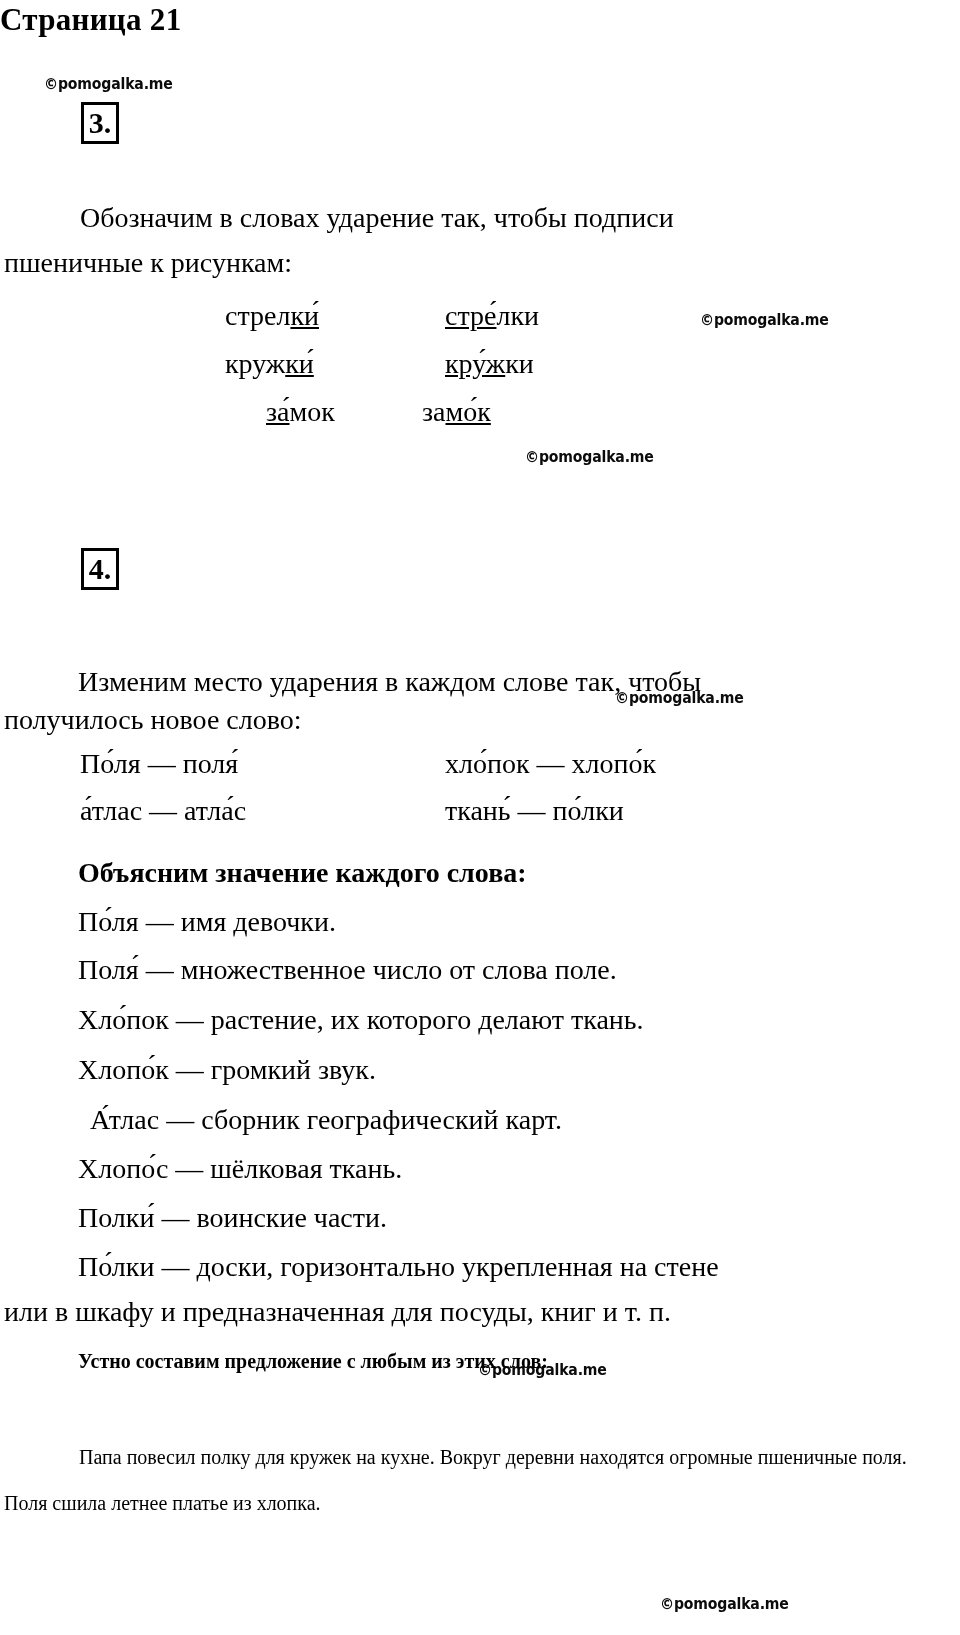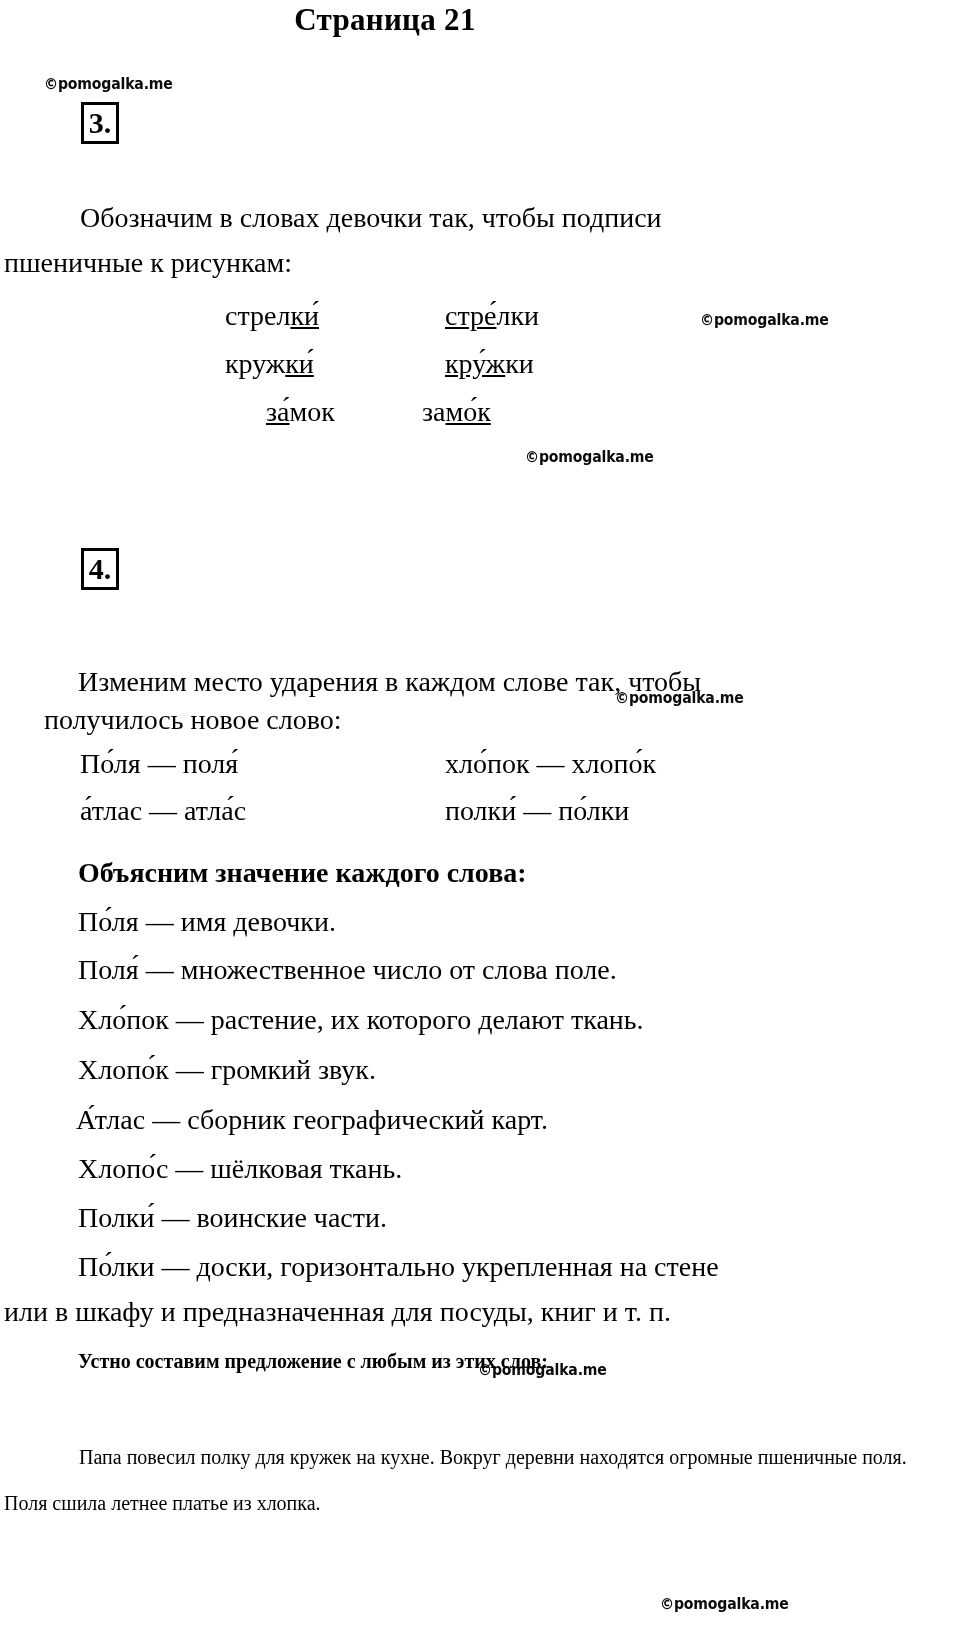--- a/index.html
+++ b/index.html
@@ -16,21 +16,20 @@
     color: #000000;
     -webkit-font-smoothing: none;
   }
 
   
   .page-title {
     position: absolute;
     top: 2px;
     left: 0;
     width: 770px;
-    text-align: center;
     font-size: 31px;
     font-weight: bold;
     letter-spacing: 0.3px;
   }
 
   
   .watermark {
     position: absolute;
     font-family: "DejaVu Sans", "Liberation Sans", sans-serif;
     font-weight: bold;
@@ -90,34 +89,34 @@
 
   .e3-c1-r1 { left: 225px; top: 300px; }
   .e3-c1-r2 { left: 225px; top: 348px; }
   .e3-c1-r3 { left: 225px; top: 396px; margin-left: 41px; }
   .e3-c2-r1 { left: 445px; top: 300px; }
   .e3-c2-r2 { left: 445px; top: 348px; }
   .e3-c2-r3 { left: 422px; top: 396px; }
 
   
   .e4-line1 { left: 78px; top: 660px; }
-  .e4-line2 { left: 4px;  top: 698px; margin-left: 40px; }
+  .e4-line2 { left: 4px;  top: 698px; }
 
   .e4-p-c1-r1 { left: 80px;  top: 748px; }
   .e4-p-c1-r2 { left: 80px;  top: 795px; }
   .e4-p-c2-r1 { left: 445px; top: 748px; }
   .e4-p-c2-r2 { left: 445px; top: 795px; }
 
   .e4-head1 { left: 78px; top: 851px; }
 
   .d1 { left: 78px; top: 900px; }
   .d2 { left: 78px; top: 948px; }
   .d3 { left: 78px; top: 998px; }
   .d4 { left: 78px; top: 1048px; }
-  .d5 { left: 76px; top: 1098px; text-align: right; }
+  .d5 { left: 90px; top: 1098px; text-align: right; }
   .d6 { left: 78px; top: 1147px; }
   .d7 { left: 78px; top: 1196px; }
   .d8 { left: 78px; top: 1245px; }
   .d8b { left: 4px;  top: 1290px; }
 
   .e4-head2 { left: 78px; top: 1337px; width: 870px; white-space: normal; line-height: 48px; }
 
   .final-para { left: 4px; top: 1434px; width: 905px; text-indent: 75px; }
 </style>
 </head>
@@ -127,40 +126,40 @@
 
 <div class="watermark wm1">©pomogalka.me</div>
 <div class="watermark wm2">©pomogalka.me</div>
 <div class="watermark wm3">©pomogalka.me</div>
 <div class="watermark wm4">©pomogalka.me</div>
 <div class="watermark wm5">©pomogalka.me</div>
 <div class="watermark wm6">©pomogalka.me</div>
 
 <div class="ex-box ex3">3.</div>
 
-<div class="txt e3-line1">Обозначим в словах девочки так, чтобы подписи</div>
+<div class="txt e3-line1">Обозначим в словах ударение так, чтобы подписи</div>
 <div class="txt e3-line2">пшеничные к рисункам:</div>
 
 <div class="wordrow e3-c1-r1"><span>стрел</span><u class="acc">ки́</u><span></span></div>
 <div class="wordrow e3-c1-r2"><span>круж</span><u class="acc">ки́</u><span></span></div>
 <div class="wordrow e3-c1-r3"><span></span><u class="acc">за́</u><span>мок</span></div>
 
 <div class="wordrow e3-c2-r1"><span></span><u class="acc">стре́</u><span>лки</span></div>
 <div class="wordrow e3-c2-r2"><span></span><u class="acc">кру́ж</u><span>ки</span></div>
 <div class="wordrow e3-c2-r3"><span>за</span><u class="acc">мо́к</u><span></span></div>
 
 <div class="ex-box ex4">4.</div>
 
 <div class="txt e4-line1">Изменим место ударения в каждом слове так, чтобы</div>
 <div class="txt e4-line2">получилось новое слово:</div>
 
 <div class="wordrow e4-p-c1-r1">По́ля — поля́</div>
 <div class="wordrow e4-p-c1-r2">а́тлас — атла́с</div>
 <div class="wordrow e4-p-c2-r1">хло́пок — хлопо́к</div>
-<div class="wordrow e4-p-c2-r2">полки́ — по́лки</div>
+<div class="wordrow e4-p-c2-r2">ткань́ — по́лки</div>
 
 <div class="txt bold e4-head1">Объясним значение каждого слова:</div>
 
 <div class="txt d1">По́ля — имя девочки.</div>
 <div class="txt d2">Поля́ — множественное число от слова поле.</div>
 <div class="txt d3">Хло́пок — растение, их которого делают ткань.</div>
 <div class="txt d4">Хлопо́к — громкий звук.</div>
 <div class="txt d5">А́тлас — сборник географический карт.</div>
 <div class="txt d6">Хлопо́с — шёлковая ткань.</div>
 <div class="txt d7">Полки́ — воинские части.</div>

